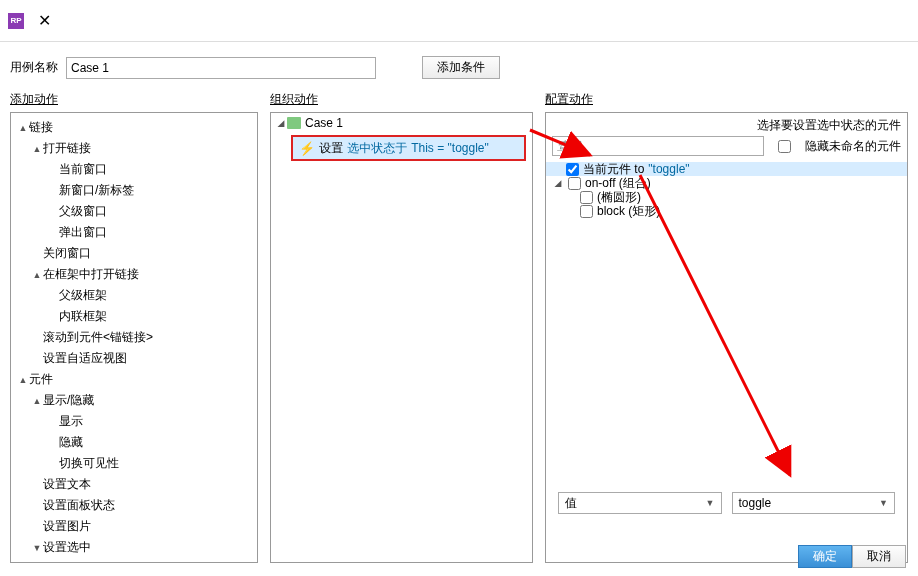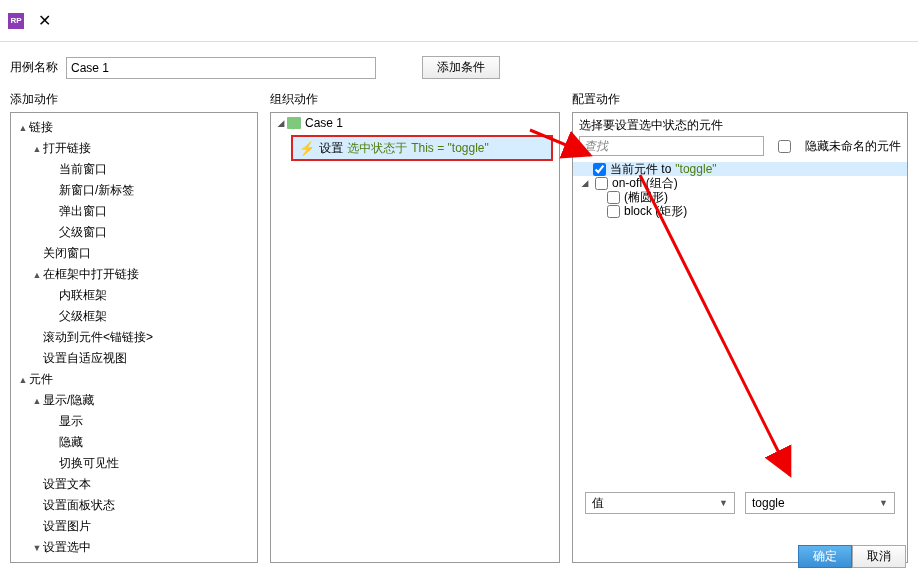--- a/index.html
+++ b/index.html
@@ -6,37 +6,37 @@
 body { background: #fff; width: 918px; height: 576px; overflow: hidden; position: relative; }
 .titlebar { height: 42px; border-bottom: 1px solid #ddd; display: flex; align-items: center; padding: 0 8px; }
 .rp-icon { width: 16px; height: 16px; background: #8b3bb3; color: #fff; font-size: 8px; font-weight: bold; display: flex; align-items: center; justify-content: center; margin-right: 6px; }
 .titlebar-title { flex: 1; }
 .close-x { font-size: 16px; padding: 0 8px; cursor: pointer; }
 .name-row { display: flex; align-items: center; padding: 14px 10px 6px 10px; gap: 8px; }
 .name-input { width: 310px; height: 22px; border: 1px solid #aaa; padding: 0 4px; }
 .btn { height: 23px; padding: 0 14px; border: 1px solid #aaa; background: linear-gradient(#fdfdfd,#ececec); cursor: pointer; }
 .btn.primary { background: linear-gradient(#5fb4f0,#3a8fd6); border-color: #2d7cc0; color: #fff; }
 .columns { display: flex; gap: 12px; padding: 6px 10px 0 10px; height: 478px; }
-.col-label { margin-bottom: 4px; }
+.col-label { margin-bottom: 4px; text-decoration: underline; }
 .panel { border: 1px solid #999; background: #fff; height: 454px; overflow: auto; position: relative; }
 .col1 { width: 248px; display: flex; flex-direction: column; }
-.col2 { width: 290px; display: flex; flex-direction: column; }
+.col2 { width: 263px; display: flex; flex-direction: column; }
 .col3 { flex: 1; display: flex; flex-direction: column; }
 .tree { padding: 4px 2px; }
 .tree-row { display: flex; align-items: center; height: 21px; padding-left: 4px; cursor: pointer; white-space: nowrap; }
 .caret { width: 12px; color: #555; font-size: 9px; display: inline-block; text-align: center; }
 .caret.blank { visibility: hidden; }
 .indent1 { padding-left: 18px; }
 .indent2 { padding-left: 34px; }
 .case-row { display: flex; align-items: center; height: 20px; padding-left: 4px; }
 .case-icon { width: 14px; height: 12px; background: #7fc97f; margin-right: 4px; border-radius: 1px; }
 .action-row { display: flex; align-items: center; height: 26px; margin: 2px 6px 0 20px; border: 2px solid #d22; background: #d6ecff; padding-left: 6px; gap: 4px; }
 .bolt { color: #666; font-size: 13px; }
-.green-text { color: #4d7c0f; }
-.cfg-sub { margin: 4px 6px 2px 6px; }
+.green-text { color: #0369a1; }
+.cfg-sub { margin: 4px 6px 2px 0; text-align: right; }
 .search-row { display: flex; align-items: center; gap: 14px; margin: 0 6px 6px 6px; }
 .search-input { flex: 1; height: 20px; border: 1px solid #aaa; padding: 0 4px; color: #888; font-style: italic; }
 .chk { width: 13px; height: 13px; }
 .cfg-tree-row { display: flex; align-items: center; height: 14px; padding-left: 6px; gap: 4px; }
 .cfg-tree-row.sel { background: #d6ecff; }
 .set-row { margin: 0 6px 4px 6px; }
 .combo { height: 22px; border: 1px solid #aaa; display: flex; align-items: center; justify-content: space-between; padding: 0 6px; background: #fff; cursor: pointer; }
 .combo-arrow { font-size: 9px; color: #555; }
 .set-pair { display: flex; gap: 10px; margin: 0 6px; }
 .set-pair .combo { flex: 1; }
@@ -76,41 +76,41 @@
         <div class="tree-row indent2">
             <span class="caret blank">▲</span>
             <span>当前窗口</span>
           </div>
         <div class="tree-row indent2">
             <span class="caret blank">▲</span>
             <span>新窗口/新标签</span>
           </div>
         <div class="tree-row indent2">
             <span class="caret blank">▲</span>
+            <span>父级窗口</span>
+          </div>
+        <div class="tree-row indent2">
+            <span class="caret blank">▲</span>
             <span>弹出窗口</span>
           </div>
-        <div class="tree-row indent2">
-            <span class="caret blank">▲</span>
-            <span>父级窗口</span>
-          </div>
         <div class="tree-row indent1">
             <span class="caret blank">▲</span>
             <span>关闭窗口</span>
           </div>
         <div class="tree-row indent1">
             <span class="caret">▲</span>
             <span>在框架中打开链接</span>
           </div>
         <div class="tree-row indent2">
             <span class="caret blank">▲</span>
+            <span>父级框架</span>
+          </div>
+        <div class="tree-row indent2">
+            <span class="caret blank">▲</span>
             <span>内联框架</span>
-          </div>
-        <div class="tree-row indent2">
-            <span class="caret blank">▲</span>
-            <span>父级框架</span>
           </div>
         <div class="tree-row indent1">
             <span class="caret blank">▲</span>
             <span>滚动到元件&lt;锚链接&gt;</span>
           </div>
         <div class="tree-row indent1">
             <span class="caret blank">▲</span>
             <span>设置自适应视图</span>
           </div>
         <div class="tree-row">

